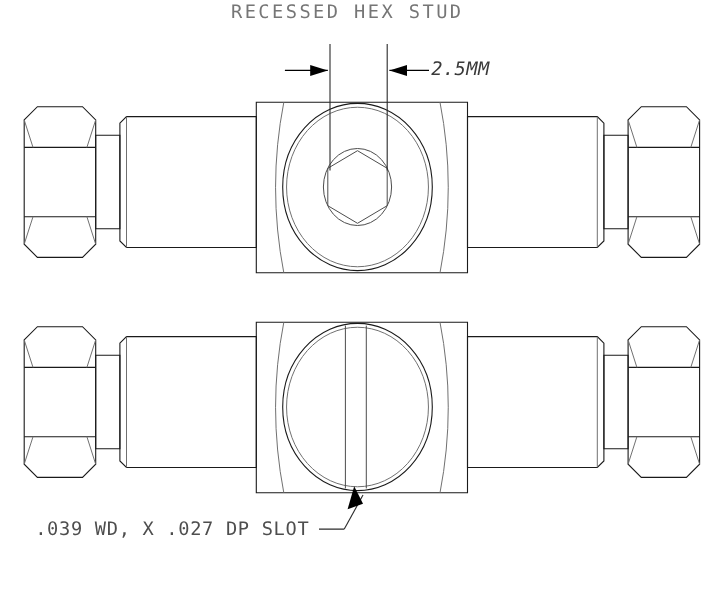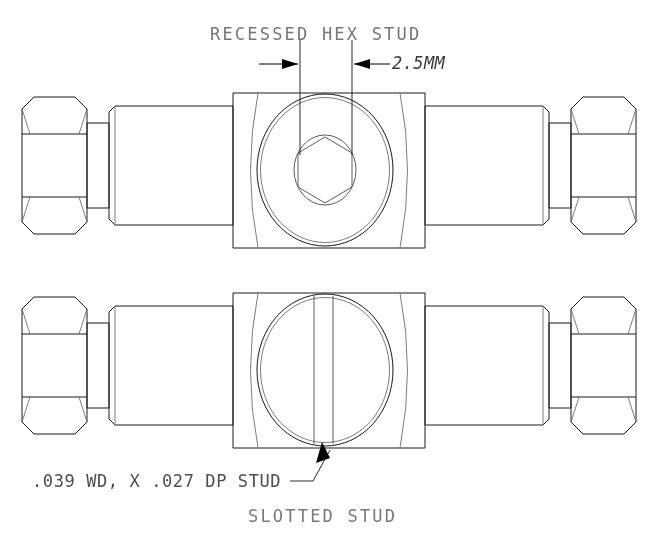--- a/index.html
+++ b/index.html
@@ -195,21 +195,20 @@
       </g>
 
       <g>
         <line class="leader" x1="290" y1="481" x2="313" y2="481"></line>
         <line class="leader" x1="313" y1="481" x2="330" y2="450"></line>
         <polygon class="arrowhead" points="322,442 316,463 330,458"></polygon>
       </g>
     </g>
   </svg>
 
-  <div class="txt txt-title" style="left:210px; top:24px;">RECESSED HEX STUD</div>
+  <div class="txt txt-title" style="left:210px; top:1px;">RECESSED HEX STUD</div>
 
   <div class="txt txt-dim" style="left:392px; top:53px;font-style:italic;">2.5MM</div>
 
-  <div class="txt txt-note" style="left:32px; top:471px;">.039 WD, X .027 DP STUD</div>
-
-  <div class="txt txt-caption" style="left:248px; top:506px;">SLOTTED STUD</div>
+  <div class="txt txt-note" style="left:32px; top:471px;">.039 WD, X .027 DP SLOT</div>
+
 
 </div>
 
 </body></html>

